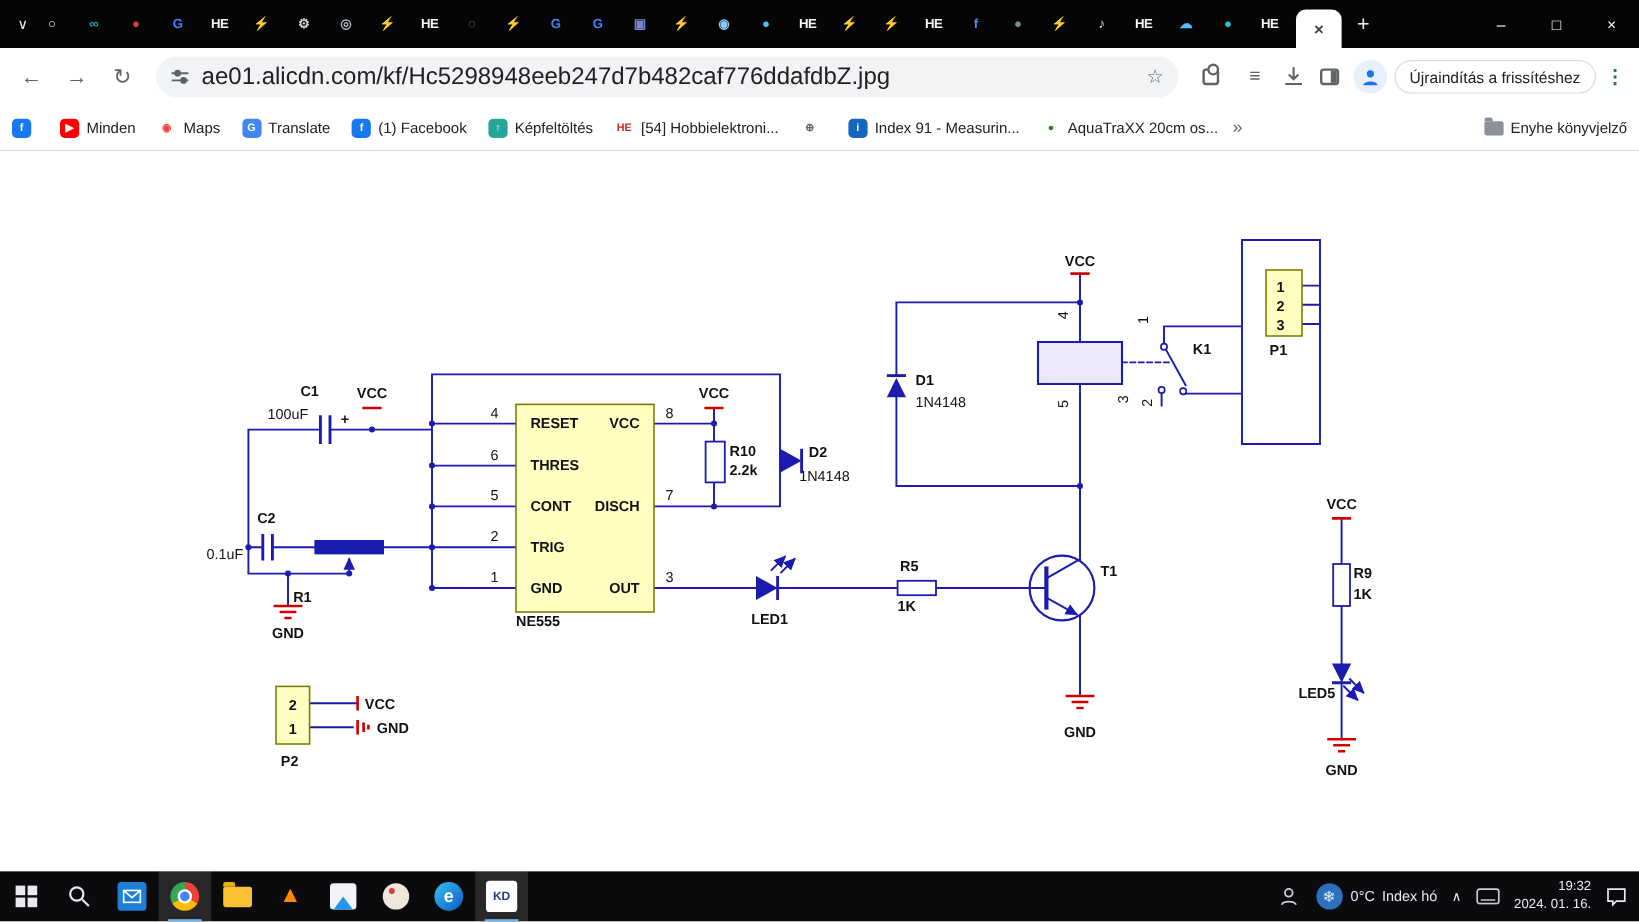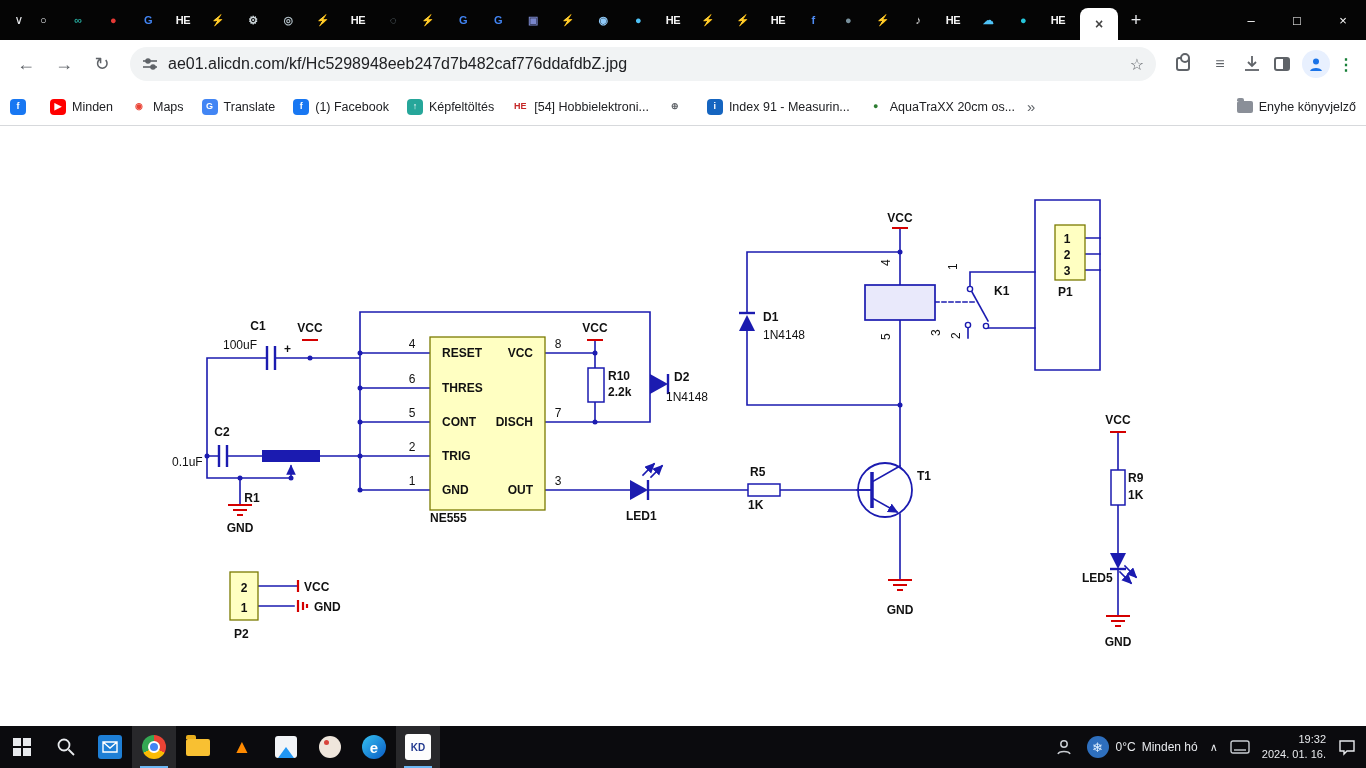--- a/index.html
+++ b/index.html
@@ -15,21 +15,21 @@
   .tab.active{width:38px;height:32px;background:#fff;border-radius:8px 8px 0 0;align-self:flex-end;margin-right:4px}
   .tab.active .close{color:#444;font-size:14px;font-weight:bold}
   .newtab{color:#e8eaed;font-size:18px;width:28px;text-align:center;cursor:pointer}
   .wincontrols{position:absolute;right:0;top:0;height:40px;display:flex}
   .wincontrols span{width:46px;height:40px;display:flex;align-items:center;justify-content:center;color:#fff;font-size:13px;cursor:pointer}
 
   
   #toolbar{height:48px;background:#fff;display:flex;align-items:center;padding:0 10px;gap:6px}
   .nav-ico{width:32px;height:32px;display:flex;align-items:center;justify-content:center;font-size:18px;color:#5f6368;border-radius:50%;cursor:pointer}
   .omnibox{flex:1;height:34px;background:#f1f3f4;border-radius:17px;display:flex;align-items:center;padding:0 12px;gap:10px;margin:0 6px;cursor:text}
-  .url{flex:1;font-size:16px;color:#202124;white-space:nowrap;overflow:hidden}
+  .url{flex:1;font-size:20px;color:#202124;white-space:nowrap;overflow:hidden}
   .star{font-size:16px;color:#5f6368;cursor:pointer}
   .ext-ico{position:relative;width:14px;height:14px;border:2px solid #5f6368;border-radius:3px;margin:0 8px;cursor:pointer}
   .ext-ico::before{content:"";position:absolute;top:-6px;left:2px;width:6px;height:6px;background:#fff;border:2px solid #5f6368;border-radius:50%}
   .avatar{width:28px;height:28px;border-radius:50%;background:#e8f0fe;display:flex;align-items:center;justify-content:center;cursor:pointer}
   .update-pill{height:28px;border:1px solid #dadce0;border-radius:14px;display:flex;align-items:center;padding:0 12px;font-size:13px;color:#202124;white-space:nowrap;cursor:pointer}
   .kebab{font-size:16px;font-weight:bold;color:#188038;width:20px;text-align:center;cursor:pointer}
   .sidebar-ico{width:16px;height:14px;border:2px solid #5f6368;border-radius:3px;position:relative;margin:0 6px;cursor:pointer}
   .sidebar-ico::after{content:"";position:absolute;right:0;top:0;bottom:0;width:5px;background:#5f6368}
 
   
@@ -253,20 +253,21 @@
       <line x1="3" y1="16" x2="17" y2="16"></line>
     </g>
   </svg>
   <span class="sidebar-ico"></span>
   <span class="avatar">
     <svg width="18" height="18">
       <circle cx="9" cy="6.5" r="3" fill="#1a73e8"></circle>
       <path d="M3 16c1-4 11-4 12 0z" fill="#1a73e8"></path>
     </svg>
   </span>
+  <span class="update-pill">Újraindítás a frissítéshez</span>
   <span class="kebab">⋮</span>
 </div>
 
 <div id="bookmarks">
   <div class="bms">
 
       <div class="bm">
         <span class="bm-ico" style="color: rgb(255, 255, 255); background: rgb(24, 119, 242);">f</span>
         <span class="bm-label"></span>
       </div>
@@ -535,21 +536,21 @@
     <span class="tray-btn">
       <svg width="20" height="18">
         <circle cx="9" cy="6" r="3.2" fill="none" stroke="#c9cdd2" stroke-width="1.5"></circle>
         <path d="M3 16c1-3.5 11-3.5 12 0" fill="none" stroke="#c9cdd2" stroke-width="1.5"></path>
       </svg>
     </span>
     <span class="weather">
       <span class="weather-ico">❄</span>
       <span class="weather-txt">
         <span>0°C</span>
-        <span>Minden hó</span>
+        <span>Index hó</span>
       </span>
     </span>
     <span class="tray-btn chevron">∧</span>
     <span class="tray-btn">
       <svg width="20" height="14">
         <rect x="1" y="1" width="18" height="12" rx="2" fill="none" stroke="#c9cdd2" stroke-width="1.4"></rect>
         <line x1="4" y1="10" x2="16" y2="10" stroke="#c9cdd2" stroke-width="1.4"></line>
       </svg>
     </span>
     <span class="clock">

